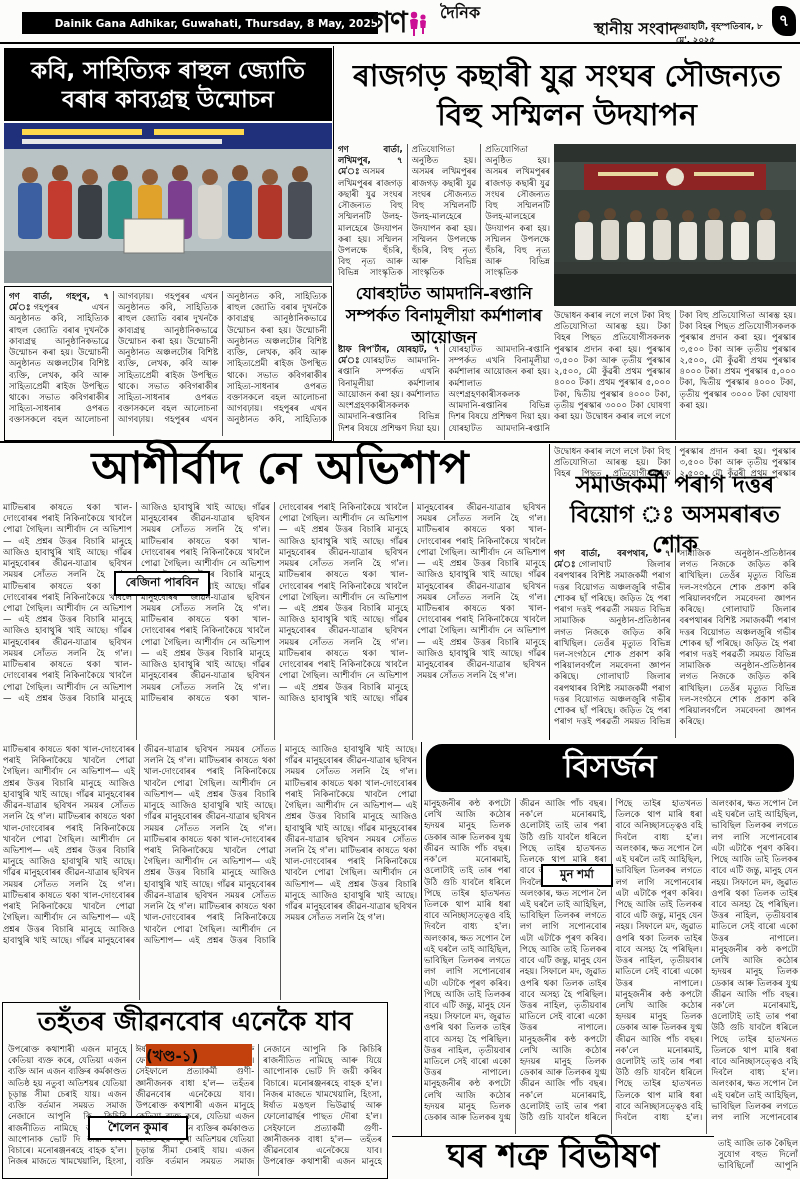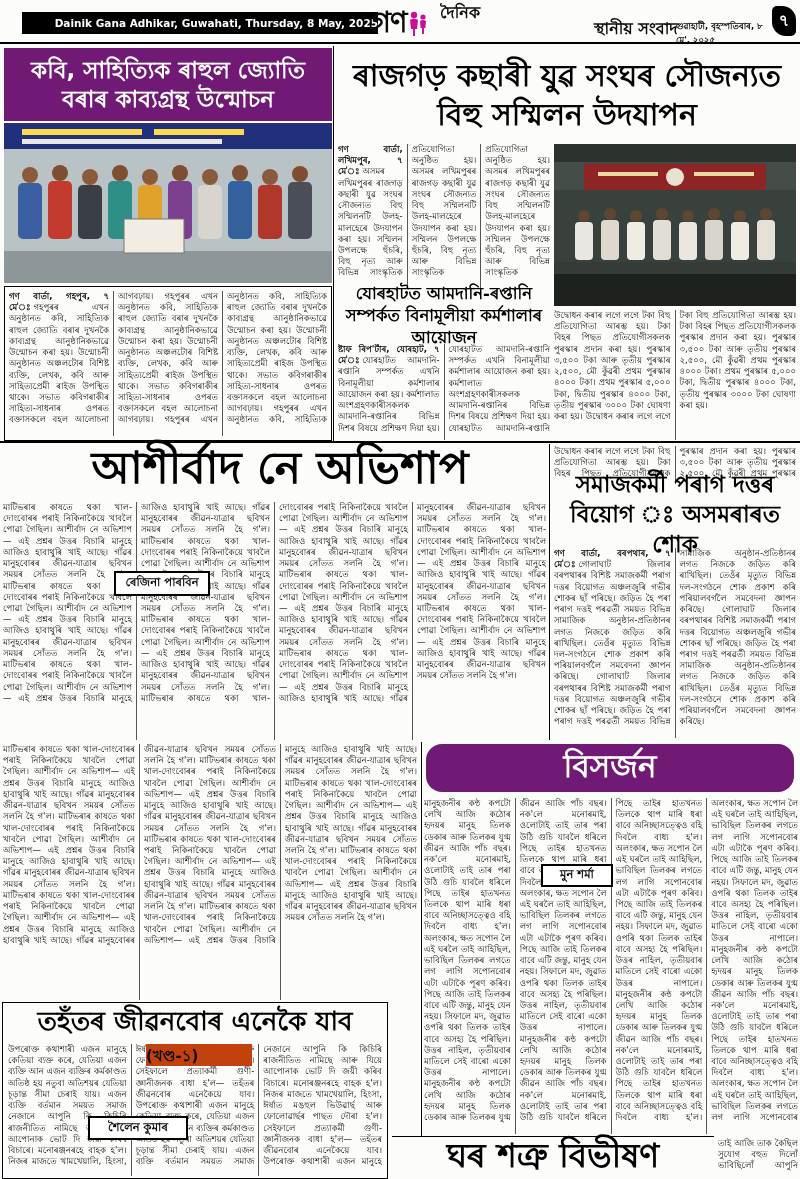--- a/index.html
+++ b/index.html
@@ -11,21 +11,21 @@
   .mast-bar{background:#000;color:#fff;font-size:10.5px;font-weight:bold;
             display:flex;align-items:center;padding-left:26px;}
   .mast-daily{font-size:16px;font-weight:bold;text-align:center;}
   .mast-title{font-size:29px;font-weight:900;letter-spacing:-1px;display:flex;align-items:center;gap:0;}
   .mast-section{font-size:16px;font-weight:bold;}
   .mast-date{font-size:8.5px;font-weight:bold;}
   .page-badge{background:#000;color:#fff;border-radius:5px 14px 5px 14px;
               display:flex;align-items:center;justify-content:center;
               font-size:16px;font-weight:bold;}
   
-  .hl-box-dark{background:#701a75;color:#fff;display:flex;align-items:center;justify-content:center;
+  .hl-box-dark{background:#000000;color:#fff;display:flex;align-items:center;justify-content:center;
                text-align:center;font-weight:bold;}
   .hl{color:#000;font-weight:bold;text-align:center;display:flex;align-items:center;justify-content:center;}
   
   .body-text{font-size:8.5px;line-height:1.32;text-align:justify;overflow:hidden;
              column-gap:9px;column-rule:1px solid #555;}
   .cols-2{column-count:2}.cols-3{column-count:3}.cols-4{column-count:4}
   .dateline{font-weight:bold;padding-right:3px;}
   .byline-box{background:#fff;border:2px solid #000;font-weight:bold;font-size:11.5px;
               display:flex;align-items:center;justify-content:center;text-align:center;}
   .subhead{background:#c2410c;font-weight:bold;font-size:15px;text-align:left;}

